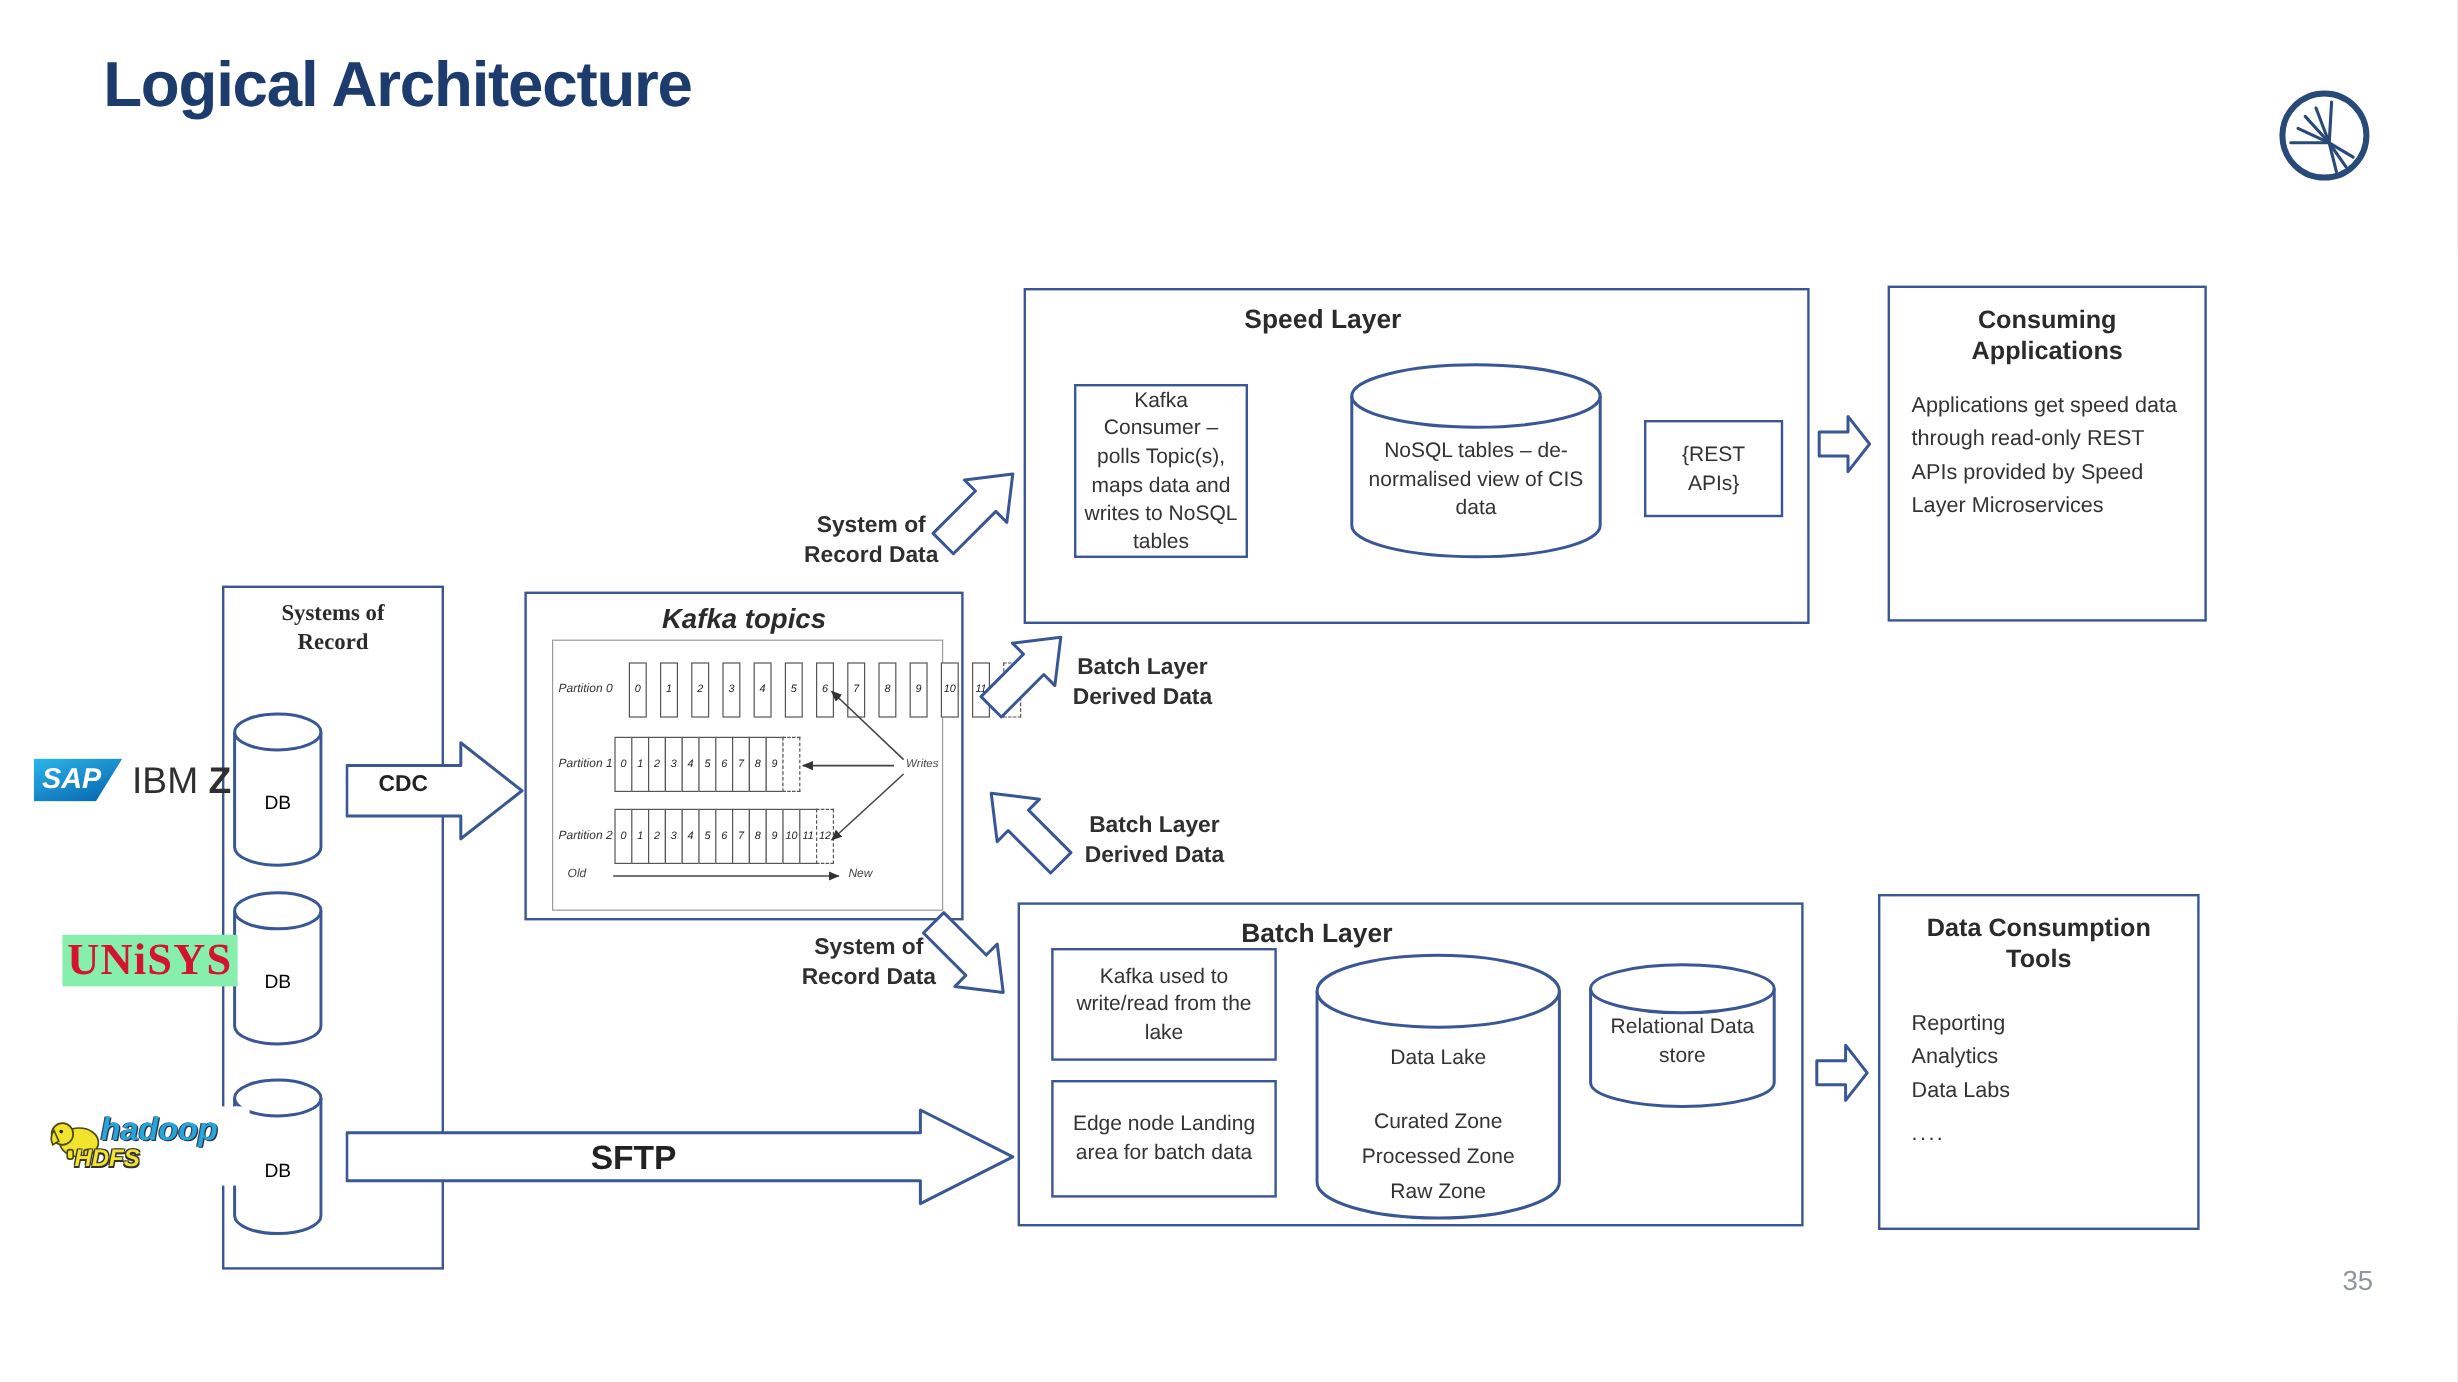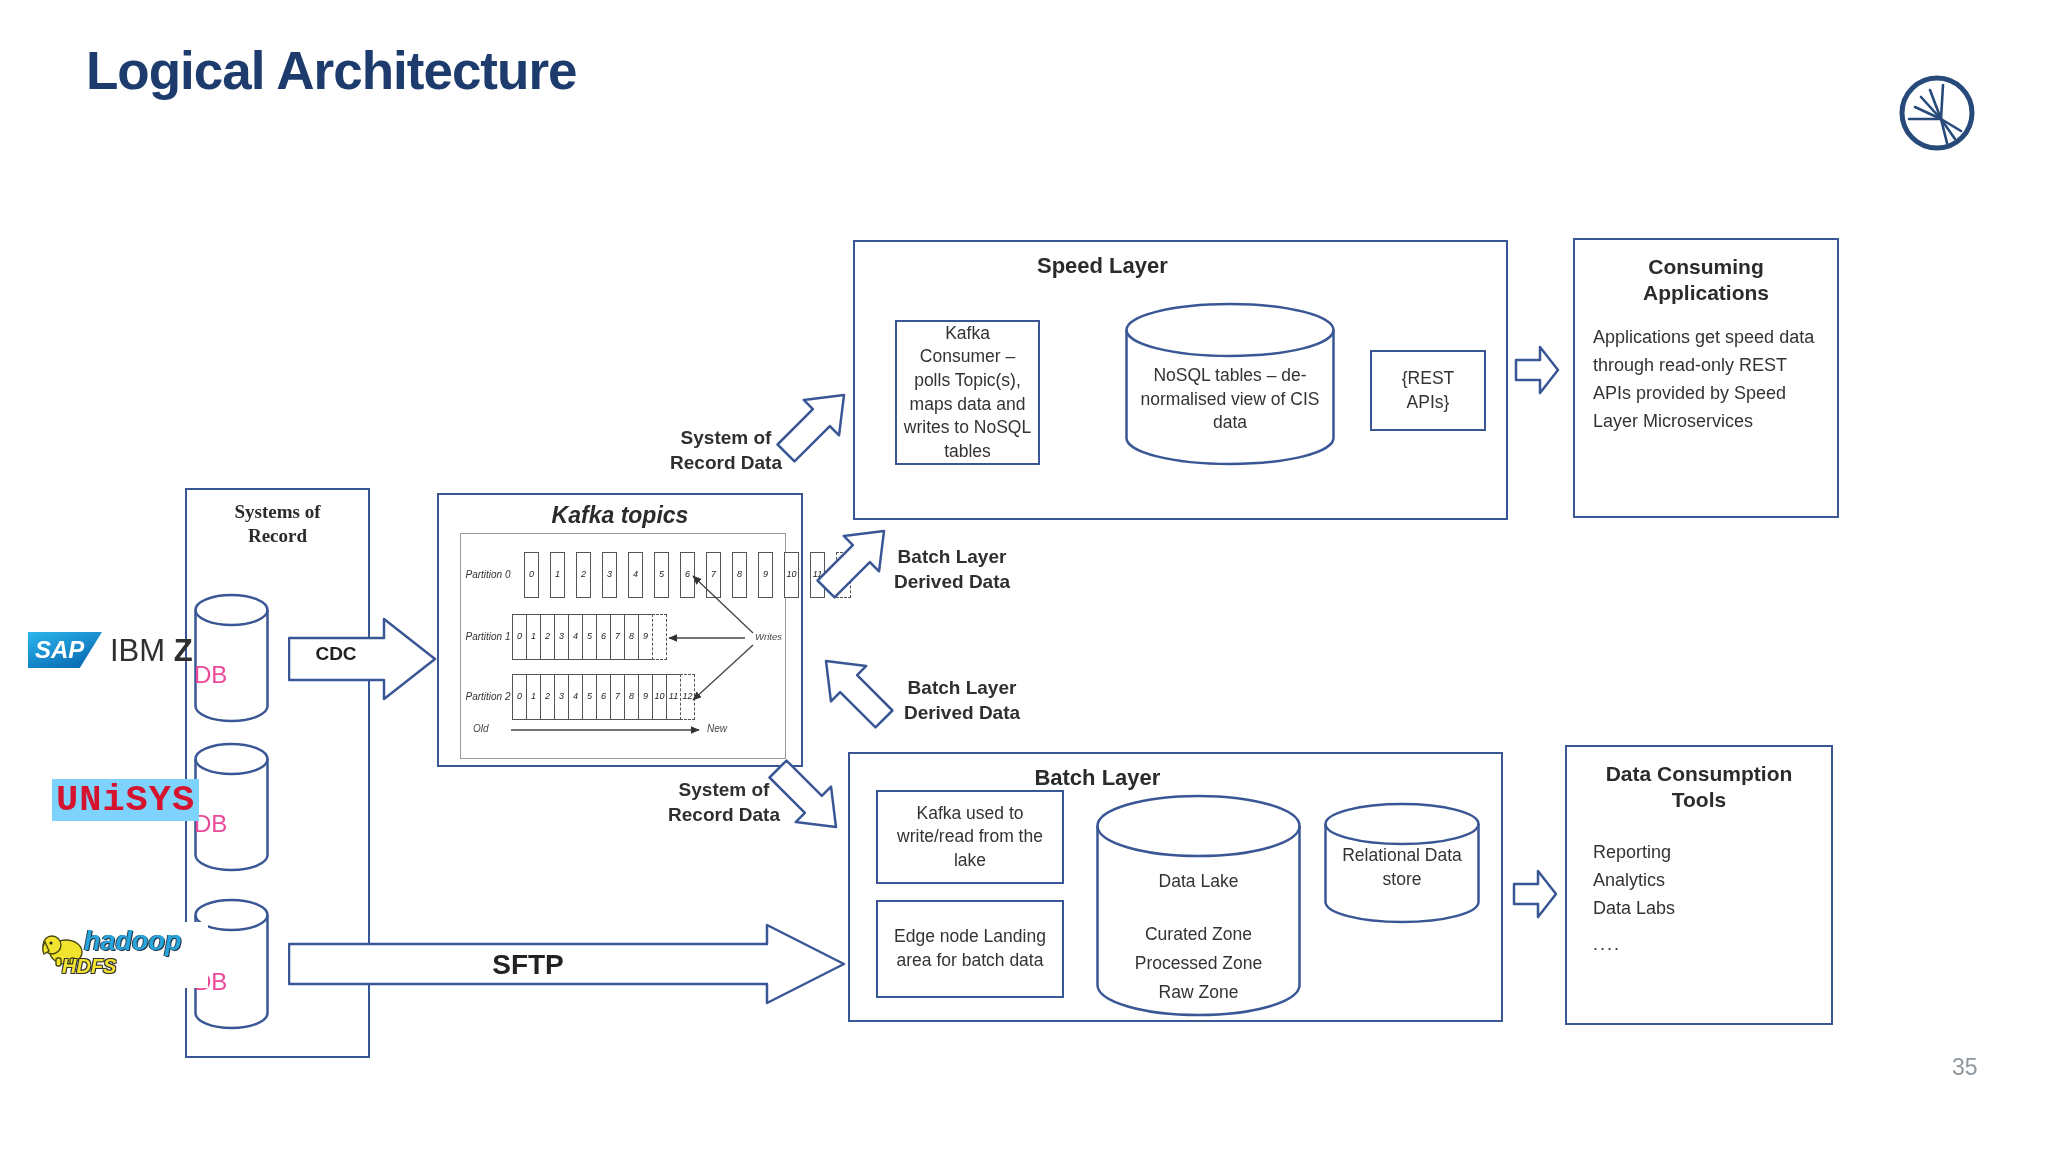--- a/index.html
+++ b/index.html
@@ -10,30 +10,30 @@
   
   .title{left:86px;top:40px;font-size:53px;font-weight:700;letter-spacing:-1px;color:var(--title_navy,#1d3c6d);}
 
   
   .bluebox{border:2.5px solid var(--border_blue,#3a5795);background:#fff;box-sizing:border-box;}
   .boxtitle{font-weight:700;color:#2b2b2b;text-align:center;line-height:1.25;}
 
   
   .sysrec-title{left:0;right:0;top:10px;font-size:19px;}
   .dbwrap{width:75px;}
-  .dblabel{left:0;right:0;text-align:left;font-size:24px;color:#ec4899;}
+  .dblabel{left:0;right:0;text-align:center;font-size:16px;color:#000000;}
 
   
   .sap{left:28px;top:632px;width:74px;height:36px;background:linear-gradient(160deg,#2cb6ec 0%,#0a6db5 85%);
        clip-path:polygon(0 0,100% 0,70% 100%,0 100%);color:#fff;font-style:italic;font-weight:700;
        font-size:24px;line-height:36px;padding-left:7px;box-sizing:border-box;}
   .ibmz{left:110px;top:633px;font-size:31px;color:#2f2f2f;white-space:nowrap;}
   .ibmz b{font-weight:800;}
-  .unisys{left:52px;top:779px;font-family:Liberation Mono, monospace;font-weight:700;font-size:37px;
-          color:var(--unisys_red,#d6132e);background:#7dd3fc;padding:0 4px;letter-spacing:1px;}
+  .unisys{left:52px;top:779px;font-family:Liberation Serif, serif;font-weight:700;font-size:37px;
+          color:var(--unisys_red,#d6132e);background:#86efac;padding:0 4px;letter-spacing:1px;}
   .hadoopgrp{left:40px;top:922px;width:168px;height:66px;background:#fff;}
   .hadooptxt{left:44px;top:4px;font-size:27px;font-weight:700;font-style:italic;color:var(--hadoop_blue,#28a4dc);
              text-shadow:1px 1px 0 #234,-1px 0 0 #345;}
   .hdfstxt{left:22px;top:33px;font-size:20px;font-weight:700;font-style:italic;color:var(--hadoop_yellow,#f2e32e);
            text-shadow:1px 1px 0 #333,-1px -1px 0 #333,1px -1px 0 #333,-1px 1px 0 #333;}
 
   
   .kafka-title{left:0;right:0;top:6px;font-size:23px;}
   .kinner{left:21px;top:38px;width:324px;height:224px;border:1.5px solid #9a9a9a;background:#fff;}
   .krow{position:absolute;left:2px;display:flex;align-items:center;height:46px;}

